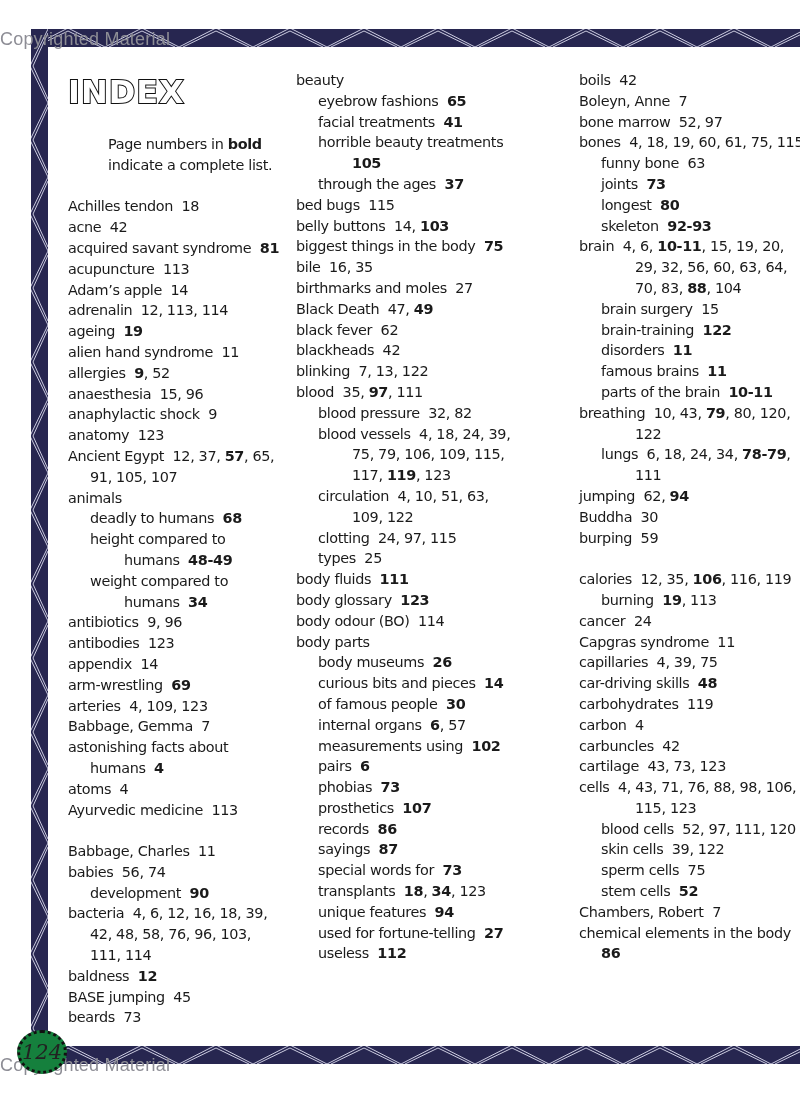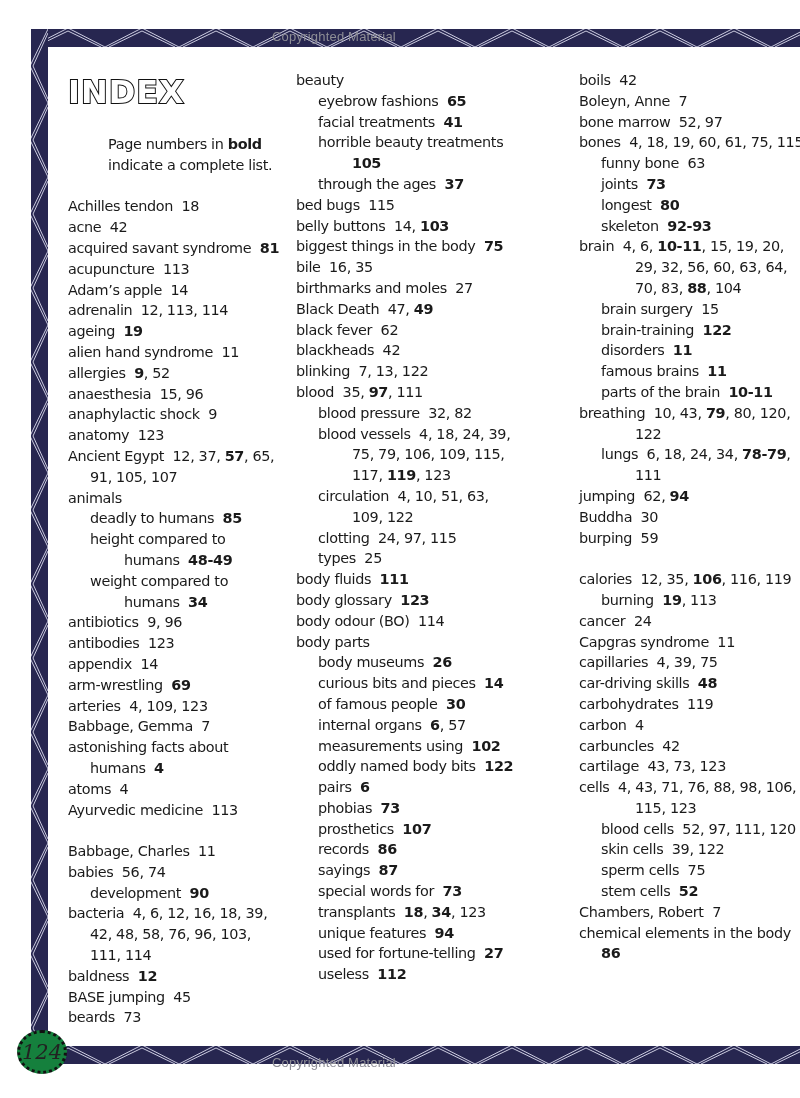--- a/index.html
+++ b/index.html
@@ -2,22 +2,22 @@
 <html><head>
 <meta charset="utf-8">
 <style>
   html, body { margin: 0; padding: 0; background: #ffffff; }
   body { width: 800px; height: 1098px; position: relative; overflow: hidden;
          font-family: "DejaVu Sans", sans-serif; color: #1a1a1a; }
   .frame-top { position: absolute; left: 31px; top: 29px; width: 769px; height: 18px; background: #272650; overflow: hidden; }
   .frame-left { position: absolute; left: 31px; top: 29px; width: 17px; height: 1018px; background: #272650; overflow: hidden; }
   .frame-bottom { position: absolute; left: 31px; top: 1046px; width: 769px; height: 18px; background: #272650; overflow: hidden; }
   .frame svg { position: absolute; left: 0; top: 0; }
-  .watermark { position: absolute; left: 0; width: 668px; text-align: center; font-family: "Liberation Sans", sans-serif;
-               font-size: 13px; color: #8d8d95; letter-spacing: 0.2px; }
+  .watermark { position: absolute; left: 0; width: 668px; font-family: "Liberation Sans", sans-serif;
+               font-size: 18px; color: #8d8d95; letter-spacing: 0.2px; }
   .wm-top { top: 29px; }
   .wm-bottom { top: 1055px; }
   .page-num { position: absolute; left: 17px; top: 1030px; width: 50px; height: 44px; border-radius: 50%;
               border: 3px dotted #111; background: #15803d; display: flex; align-items: center; justify-content: center;
               font-family: "DejaVu Serif", serif; font-style: italic; font-size: 21px; color: #222; box-sizing: border-box; }
   .col { position: absolute; top: 70px; font-size: 14.4px; line-height: 20.8px; letter-spacing: -0.35px; }
   .col1 { left: 68px; width: 215px; }
   .col2 { left: 296px; width: 218px; }
   .col3 { left: 551px; width: 225px; margin-left: 28px; }
   .title { font-family: "DejaVu Sans", sans-serif; font-weight: bold; font-size: 32px; line-height: 40px; letter-spacing: 1px;
@@ -82,21 +82,21 @@
       <div class="entry lvl0"><span>Adam’s apple</span>&nbsp; <span>14</span></div>
       <div class="entry lvl0"><span>adrenalin</span>&nbsp; <span>12</span>, <span>113</span>, <span>114</span></div>
       <div class="entry lvl0"><span>ageing</span>&nbsp; <b>19</b></div>
       <div class="entry lvl0"><span>alien hand syndrome</span>&nbsp; <span>11</span></div>
       <div class="entry lvl0"><span>allergies</span>&nbsp; <b>9</b>, <span>52</span></div>
       <div class="entry lvl0"><span>anaesthesia</span>&nbsp; <span>15</span>, <span>96</span></div>
       <div class="entry lvl0"><span>anaphylactic shock</span>&nbsp; <span>9</span></div>
       <div class="entry lvl0"><span>anatomy</span>&nbsp; <span>123</span></div>
       <div class="entry lvl0"><span>Ancient Egypt</span>&nbsp; <span>12</span>, <span>37</span>, <b>57</b>, <span>65</span>, <span>91</span>, <span>105</span>, <span>107</span></div>
       <div class="entry lvl0"><span>animals</span></div>
-      <div class="entry lvl1"><span>deadly to humans</span>&nbsp; <b>85</b></div>
+      <div class="entry lvl1"><span>deadly to humans</span>&nbsp; <b>68</b></div>
       <div class="entry lvl1"><span>height compared to humans</span>&nbsp; <b>48-49</b></div>
       <div class="entry lvl1"><span>weight compared to humans</span>&nbsp; <b>34</b></div>
       <div class="entry lvl0"><span>antibiotics</span>&nbsp; <span>9</span>, <span>96</span></div>
       <div class="entry lvl0"><span>antibodies</span>&nbsp; <span>123</span></div>
       <div class="entry lvl0"><span>appendix</span>&nbsp; <span>14</span></div>
       <div class="entry lvl0"><span>arm-wrestling</span>&nbsp; <b>69</b></div>
       <div class="entry lvl0"><span>arteries</span>&nbsp; <span>4</span>, <span>109</span>, <span>123</span></div>
       <div class="entry lvl0"><span>Babbage, Gemma</span>&nbsp; <span>7</span></div>
       <div class="entry lvl0"><span>astonishing facts about humans</span>&nbsp; <b>4</b></div>
       <div class="entry lvl0"><span>atoms</span>&nbsp; <span>4</span></div>
@@ -136,21 +136,20 @@
       <div class="entry lvl1"><span>types</span>&nbsp; <span>25</span></div>
       <div class="entry lvl0"><span>body fluids</span>&nbsp; <b>111</b></div>
       <div class="entry lvl0"><span>body glossary</span>&nbsp; <b>123</b></div>
       <div class="entry lvl0"><span>body odour (BO)</span>&nbsp; <span>114</span></div>
       <div class="entry lvl0"><span>body parts</span></div>
       <div class="entry lvl1"><span>body museums</span>&nbsp; <b>26</b></div>
       <div class="entry lvl1"><span>curious bits and pieces</span>&nbsp; <b>14</b></div>
       <div class="entry lvl1"><span>of famous people</span>&nbsp; <b>30</b></div>
       <div class="entry lvl1"><span>internal organs</span>&nbsp; <b>6</b>, <span>57</span></div>
       <div class="entry lvl1"><span>measurements using</span>&nbsp; <b>102</b></div>
-      <div class="entry lvl1"><span>oddly named body bits</span>&nbsp; <b>122</b></div>
       <div class="entry lvl1"><span>pairs</span>&nbsp; <b>6</b></div>
       <div class="entry lvl1"><span>phobias</span>&nbsp; <b>73</b></div>
       <div class="entry lvl1"><span>prosthetics</span>&nbsp; <b>107</b></div>
       <div class="entry lvl1"><span>records</span>&nbsp; <b>86</b></div>
       <div class="entry lvl1"><span>sayings</span>&nbsp; <b>87</b></div>
       <div class="entry lvl1"><span>special words for</span>&nbsp; <b>73</b></div>
       <div class="entry lvl1"><span>transplants</span>&nbsp; <b>18</b>, <b>34</b>, <span>123</span></div>
       <div class="entry lvl1"><span>unique features</span>&nbsp; <b>94</b></div>
       <div class="entry lvl1"><span>used for fortune-telling</span>&nbsp; <b>27</b></div>
       <div class="entry lvl1"><span>useless</span>&nbsp; <b>112</b></div>

